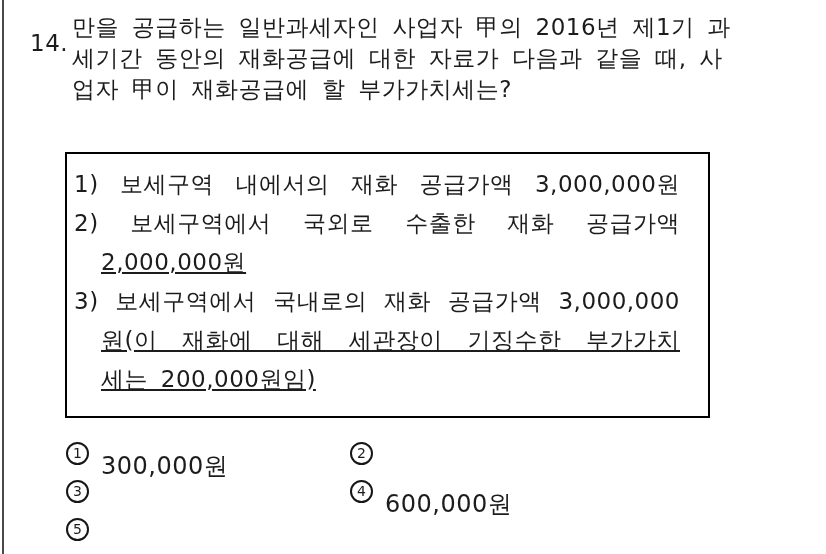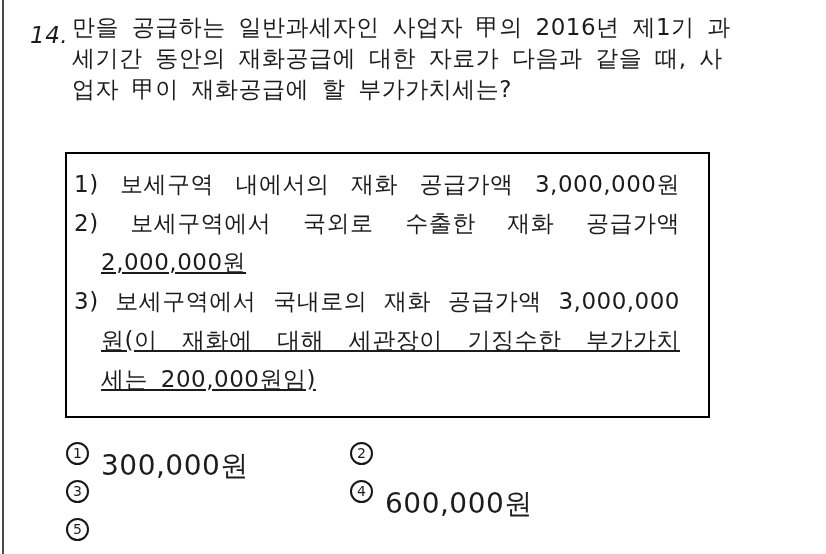--- a/index.html
+++ b/index.html
@@ -30,23 +30,22 @@
     left: 30px;
     top: 12px;
     width: 758px;
     font-size: 23px;
     line-height: 31px;
     letter-spacing: 0.5px;
   }
   .q-number {
     position: absolute;
     left: 0;
-    top: 8px;
+    top: 16px;
     width: 40px;
-    font-style: italic;
   }
   .q-text {
     margin-left: 42px;
   }
   .q-line {
     white-space: nowrap;
     word-spacing: 5px;
   }
   
   .data-box {
@@ -99,21 +98,21 @@
     height: 23px;
     border: 2px solid #161616;
     border-radius: 50%;
     box-sizing: border-box;
     font-size: 14px;
     line-height: 19px;
     text-align: center;
     margin-right: 12px;
   }
   .choice-amount {
-    font-size: 28px;
+    font-size: 24px;
     letter-spacing: 0.5px;
     white-space: nowrap;
     margin-top: 26px;
   }
 </style>
 </head>
 <body>
 
 <div class="left-rule"></div>
 

